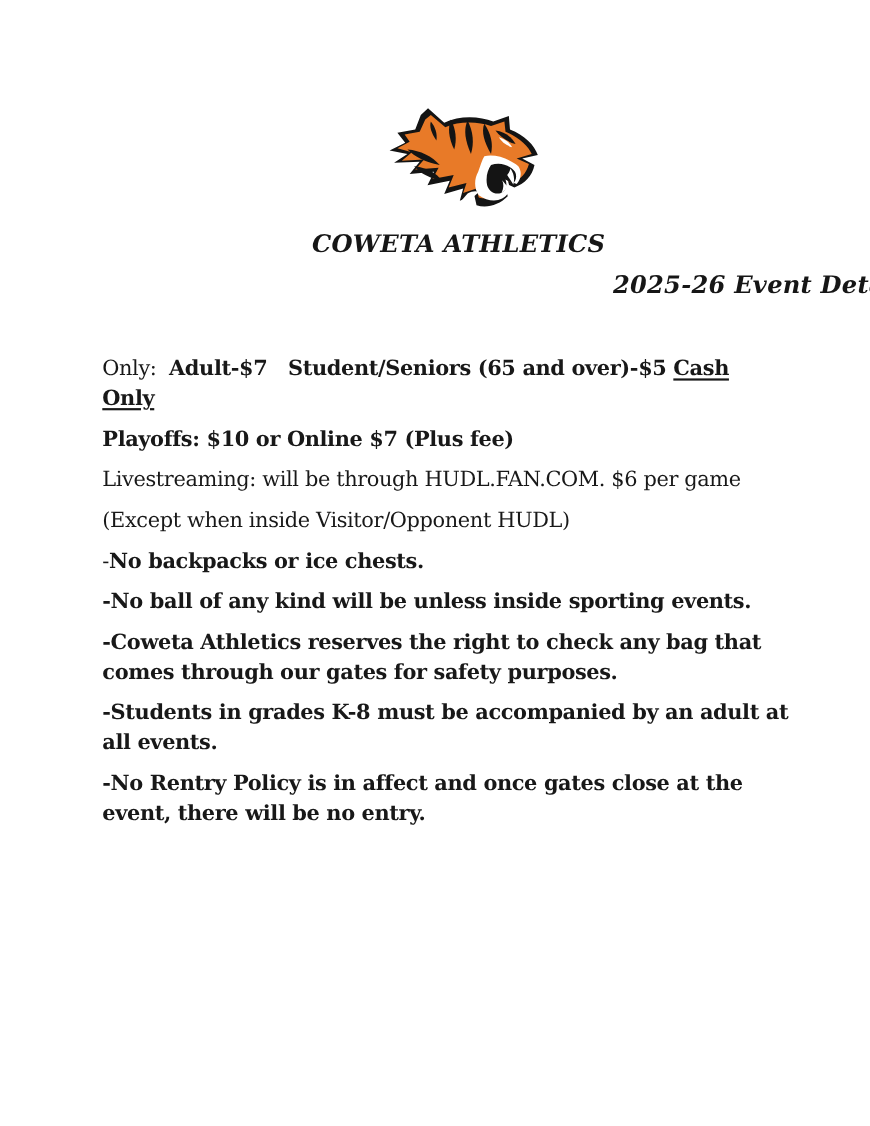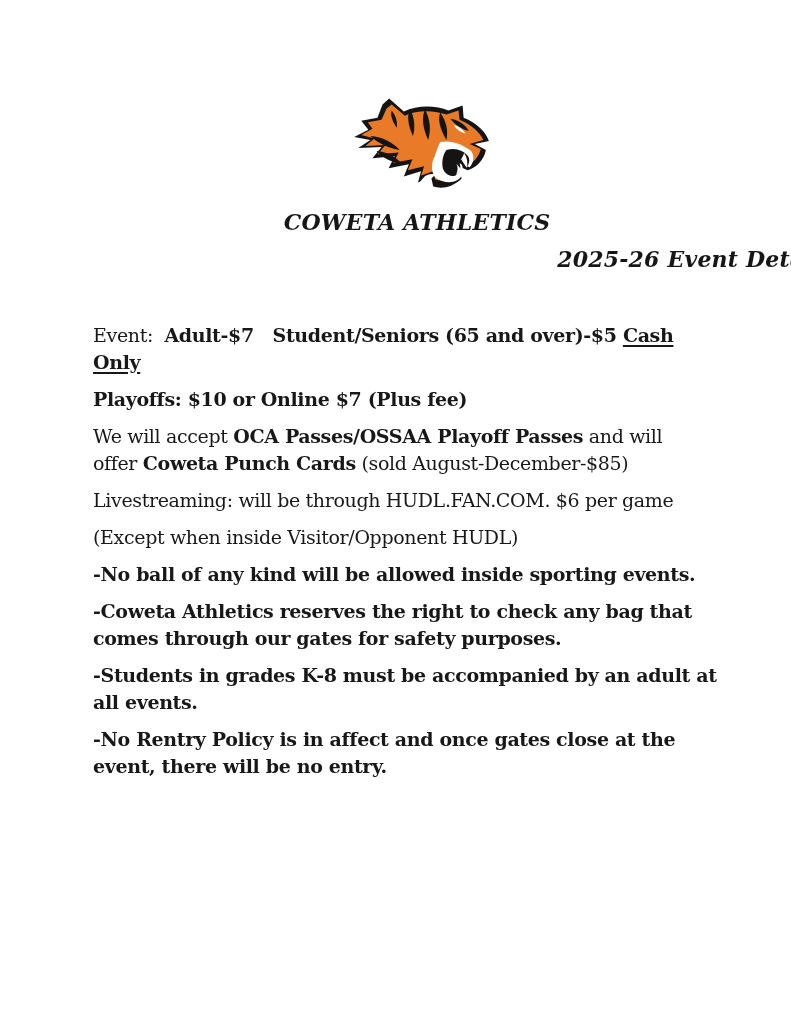--- a/index.html
+++ b/index.html
@@ -93,28 +93,27 @@
 
       <path fill="var(--tiger-white)" d="M243,118 C249,127 251,137 248,147 L237,130 C240,126 242,122 243,118 Z"></path>
       <path fill="var(--tiger-white)" d="M227,161 C231,153 231,145 228,139 L237,150 C234,156 231,159 227,161 Z"></path>
     </svg>
   </div>
 
   <h1 class="title">COWETA ATHLETICS</h1>
   <h2 class="subtitle">2025-26 Event Details</h2>
 
   <div class="content">
-      <p class="para"><span class="">Event:  </span><span class="b">Adult-$7   Student/Seniors (65 and over)-$5 </span><span class="b u">Cash
+      <p class="para"><span class="">Only:  </span><span class="b">Adult-$7   Student/Seniors (65 and over)-$5 </span><span class="b u">Cash
 Only</span></p>
       <p class="para"><span class="b">Playoffs: $10 or Online $7 (Plus fee)</span></p>
-      <p class="para"><span class="">We will accept </span><span class="b">OCA Passes/OSSAA Playoff Passes</span><span class=""> and will
-offer </span><span class="b">Coweta Punch Cards</span><span class=""> (sold August-December-$85)</span></p>
       <p class="para"><span class="">Livestreaming: will be through HUDL.FAN.COM. $6 per game</span></p>
       <p class="para"><span class="">(Except when inside Visitor/Opponent HUDL)</span></p>
-      <p class="para"><span class="b">-No ball of any kind will be allowed inside sporting events.</span></p>
+      <p class="para"><span class="">-</span><span class="b">No backpacks or ice chests.</span></p>
+      <p class="para"><span class="b">-No ball of any kind will be unless inside sporting events.</span></p>
       <p class="para"><span class="b">-Coweta Athletics reserves the right to check any bag that
 comes through our gates for safety purposes.</span></p>
       <p class="para"><span class="b">-Students in grades K-8 must be accompanied by an adult at
 all events.</span></p>
       <p class="para"><span class="b">-No Rentry Policy is in affect and once gates close at the
 event, there will be no entry.</span></p>
     </div>
 
 </div>
 

